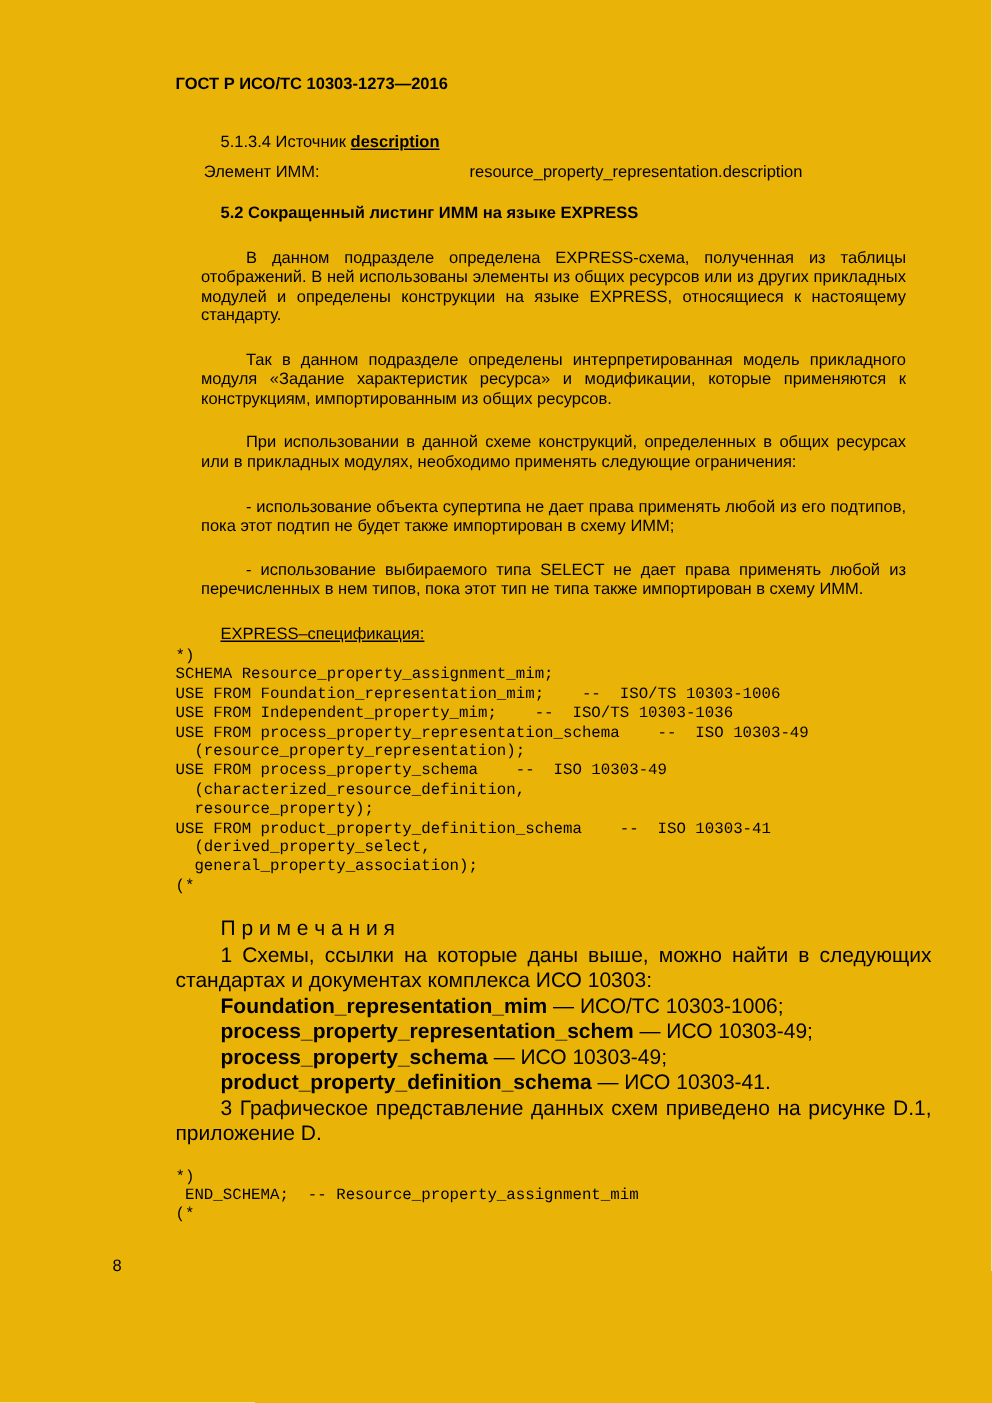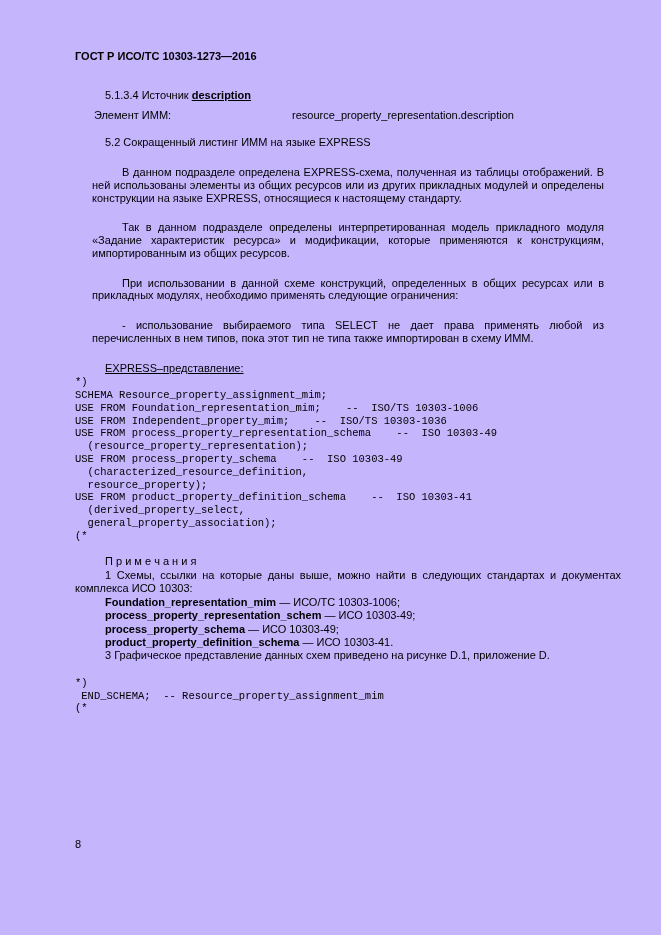--- a/index.html
+++ b/index.html
@@ -1,42 +1,42 @@
 <!DOCTYPE html>
 <html><head>
 <meta charset="utf-8">
 <style>
   html, body { margin: 0; padding: 0; background: #ffffff; }
   .page {
     position: relative;
     width: 661px; height: 935px;
-    background: #c4b5fd; color: #000000;
+    background: #eab308; color: #000000;
     font-family: "Liberation Sans", sans-serif;
     font-size: 11px; line-height: 1.16;
     box-sizing: border-box;
-    padding: 50px 40px 0 75px;
+    padding: 50px 40px 0 117px;
     overflow: hidden;
   }
   .doc-header { font-weight: bold; font-size: 11px; margin: 0 0 26px 0; }
   .h-sub { font-weight: normal; text-indent: 30px; margin: 0 0 7px 0; }
   .h-sub b { font-weight: bold; text-decoration: underline; }
   .kv-row { display: flex; margin: 1px 0; padding-left: 5px; text-align: center; }
   .kv-label { width: 105px; flex: 0 0 105px; }
   .kv-value { flex: 1; }
-  .h-52 { font-weight: normal; text-indent: 30px; margin: 15px 0 6px 0; }
+  .h-52 { font-weight: bold; text-indent: 30px; margin: 15px 0 6px 0; }
   p.body-p { margin: 17px; text-indent: 30px; text-align: justify; }
   .spec-label { margin: 0; text-indent: 30px; }
   .spec-label span { text-decoration: underline; }
   pre.code {
     font-family: "Liberation Mono", "DejaVu Sans Mono", monospace;
     font-size: 10.5px; line-height: 1.22;
     margin: 2px 0 0 0; white-space: pre;
   }
   pre.code-end { margin-top: 14px; }
-  .notes { font-size: 11px; line-height: 1.22; margin-top: 12px; }
+  .notes { font-size: 14px; line-height: 1.22; margin-top: 12px; }
   .notes-heading { text-indent: 30px; margin: 0 0 1px 0; }
   .note-p { margin: 0; text-indent: 30px; text-align: justify; }
   .schema-ref { margin: 0 0 0 30px; }
   .schema-ref b { font-weight: bold; }
   .page-number { position: absolute; left: 75px; top: 838px; font-size: 11px; }
 </style>
 </head>
 <body>
 
 <div class="page">
@@ -52,24 +52,25 @@
   <div class="kv-row">
     <span class="kv-label">Элемент ИММ:</span>
     <span class="kv-value">resource_property_representation.description</span>
   </div>
 
   <div class="h-52">5.2 Сокращенный листинг ИММ на языке EXPRESS</div>
 
   <p class="body-p">В данном подразделе определена EXPRESS-схема, полученная из таблицы отображений. В ней использованы элементы из общих ресурсов или из других прикладных модулей и определены конструкции на языке EXPRESS, относящиеся к настоящему стандарту.</p>
   <p class="body-p">Так в данном подразделе определены интерпретированная модель прикладного модуля «Задание характеристик ресурса» и модификации, которые применяются к конструкциям, импортированным из общих ресурсов.</p>
   <p class="body-p">При использовании в данной схеме конструкций, определенных в общих ресурсах или в приклад­ных модулях, необходимо применять следующие ограничения:</p>
+  <p class="body-p">- использование объекта супертипа не дает права применять любой из его подтипов, пока этот подтип не будет также импортирован в схему ИММ;</p>
   <p class="body-p">- использование выбираемого типа SELECT не дает права применять любой из перечисленных в нем типов, пока этот тип не типа также импортирован в схему ИММ.</p>
 
   <p class="spec-label">
-    <span>EXPRESS–представление:</span>
+    <span>EXPRESS–спецификация:</span>
   </p>
 
   <pre class="code">*)
 SCHEMA Resource_property_assignment_mim;
 USE FROM Foundation_representation_mim;    --  ISO/TS 10303-1006
 USE FROM Independent_property_mim;    --  ISO/TS 10303-1036
 USE FROM process_property_representation_schema    --  ISO 10303-49
   (resource_property_representation);
 USE FROM process_property_schema    --  ISO 10303-49
   (characterized_resource_definition,

